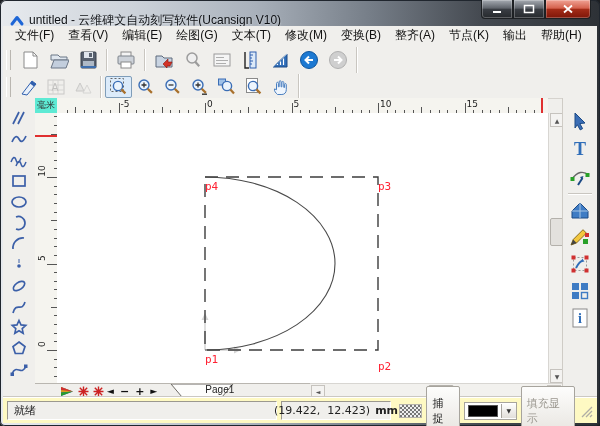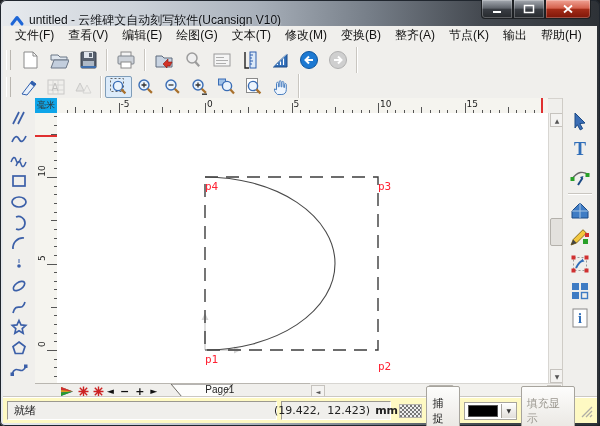--- a/index.html
+++ b/index.html
@@ -34,21 +34,21 @@
   
   .lefttools{position:absolute;left:0;top:72px;width:32px;bottom:30px;background:#f0efec;
     border-right:1px solid #cfccc6;display:flex;flex-direction:column;align-items:center;padding-top:9px;}
   .ltbtn{width:26px;height:21px;display:flex;align-items:center;justify-content:center;}
   
   .righttools{position:absolute;right:0;top:72px;width:34px;bottom:30px;background:#f0efec;
     border-left:1px solid #cfccc6;display:flex;flex-direction:column;align-items:center;padding-top:11px;}
   .rtbtn{width:28px;height:26px;display:flex;align-items:center;justify-content:center;margin-bottom:1px;}
   .rdiv{width:24px;height:1px;background:#c9c6c0;box-shadow:0 1px 0 #fff;margin:3px 0;}
   
-  .corner{position:absolute;left:32px;top:72px;width:22px;height:15px;background:#0ea5e9;
+  .corner{position:absolute;left:32px;top:72px;width:22px;height:15px;background:#5eead4;
     border-right:6px solid #a16207;border-bottom:1px solid #aaa;font-size:9px;color:#333;
     display:flex;align-items:center;justify-content:center;}
   .hruler{position:absolute;left:54px;top:72px;width:491px;height:15px;background:#f5f4ef;
     border-bottom:1px solid #999;overflow:hidden;}
   .vruler{position:absolute;left:32px;top:87px;width:22px;height:270px;background:#f5f4ef;
     border-right:1px solid #999;overflow:hidden;}
   .tick{position:absolute;background:#555;}
   .tick.h{bottom:0;width:1px;}
   .tick.v{right:0;height:1px;}
   .rlab{position:absolute;font-size:9px;color:#222;font-family:"DejaVu Sans",sans-serif;line-height:10px;}

